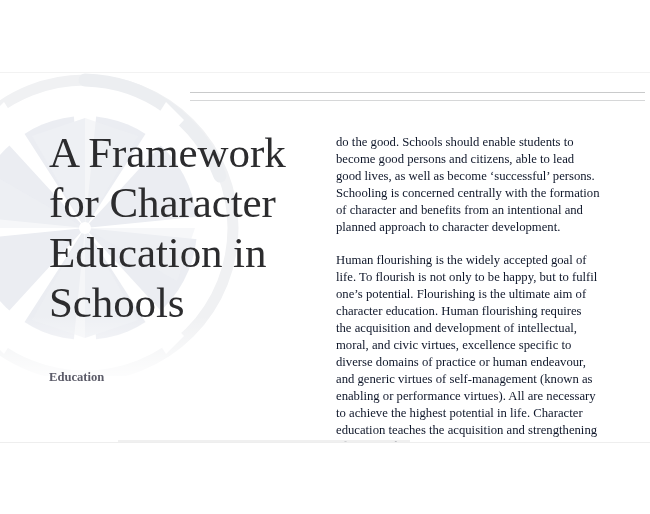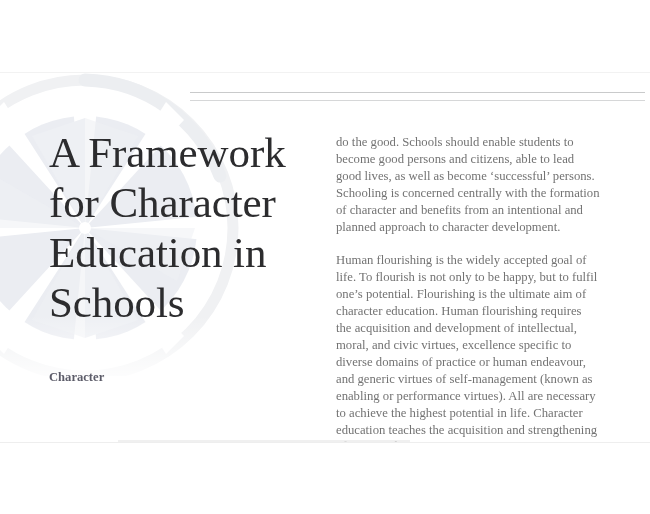--- a/index.html
+++ b/index.html
@@ -129,21 +129,21 @@
   #right-col {
     position: absolute;
     left: 336px;
     top: 134px;
     width: 264px;
   }
   .body-par {
     font-family: "Liberation Serif", serif;
     font-size: 12.7px;
     line-height: 16.9px;
-    color: #737373;
+    color: #0f172a;
     margin: 0 0 17px 0;
     text-align: left;
     hyphens: none;
   }
   .body-par:last-child { margin-bottom: 0; }
 </style>
 </head>
 <body>
 
 <div id="page">
@@ -201,21 +201,21 @@
     <div class="rule second"></div>
   </div>
 
   <div id="left-col">
     <h1 id="doc-title">A Framework
 for Character
 Education in
 Schools</h1>
 
     <div id="pull-quote">
-      <span id="quote-attrib">Character</span>
+      <span id="quote-attrib">Education</span>
     </div>
   </div>
 
   <div id="right-col">
     <p class="body-par">do the good. Schools should enable students to become good persons and citizens, able to lead good lives, as well as become ‘successful’ persons. Schooling is concerned centrally with the formation of character and benefits from an intentional and planned approach to character development.</p>
     <p class="body-par">Human flourishing is the widely accepted goal of life. To flourish is not only to be happy, but to fulfil one’s potential. Flourishing is the ultimate aim of character education. Human flourishing requires the acquisition and development of intellectual, moral, and civic virtues, excellence specific to diverse domains of practice or human endeavour, and generic virtues of self-management (known as enabling or performance virtues). All are necessary to achieve the highest potential in life. Character education teaches the acquisition and strengthening of virtues: the traits</p>
   </div>
 
   <div class="content-shadow-strip"></div>
   <div class="page-bottom-seam"></div>

